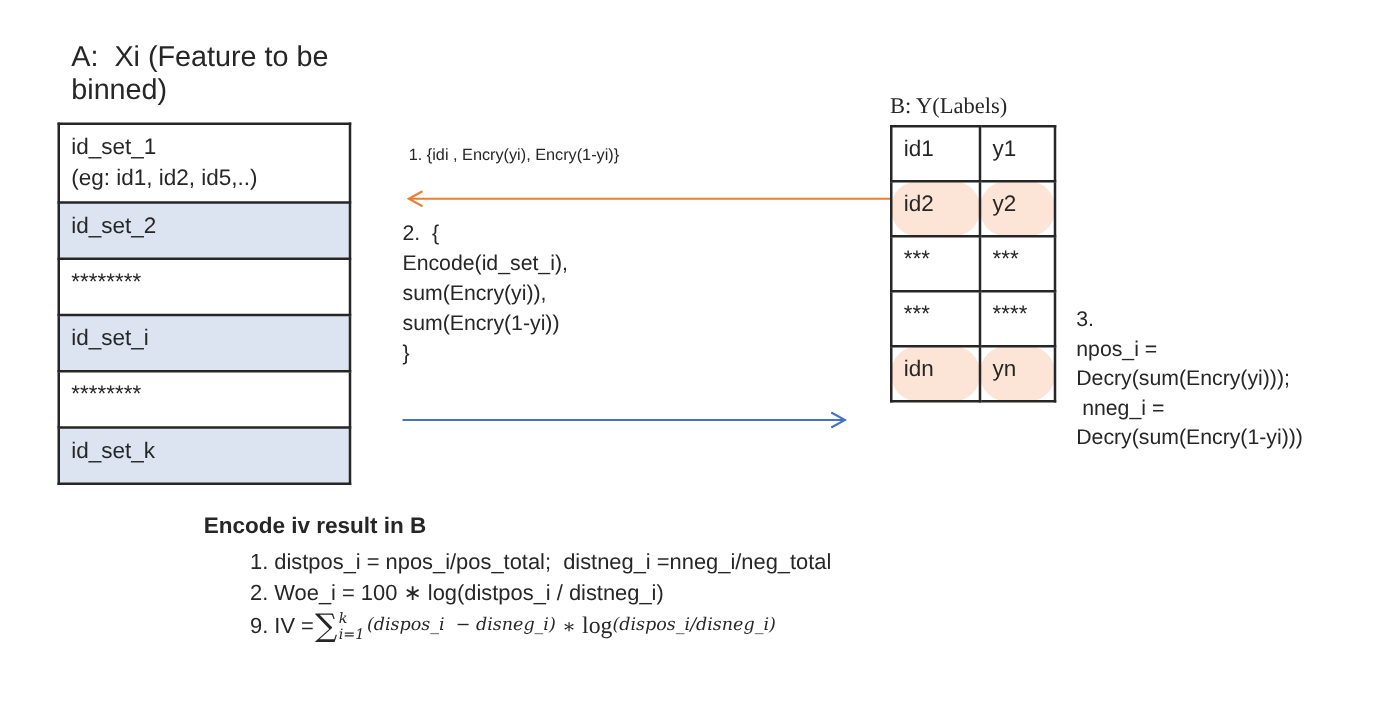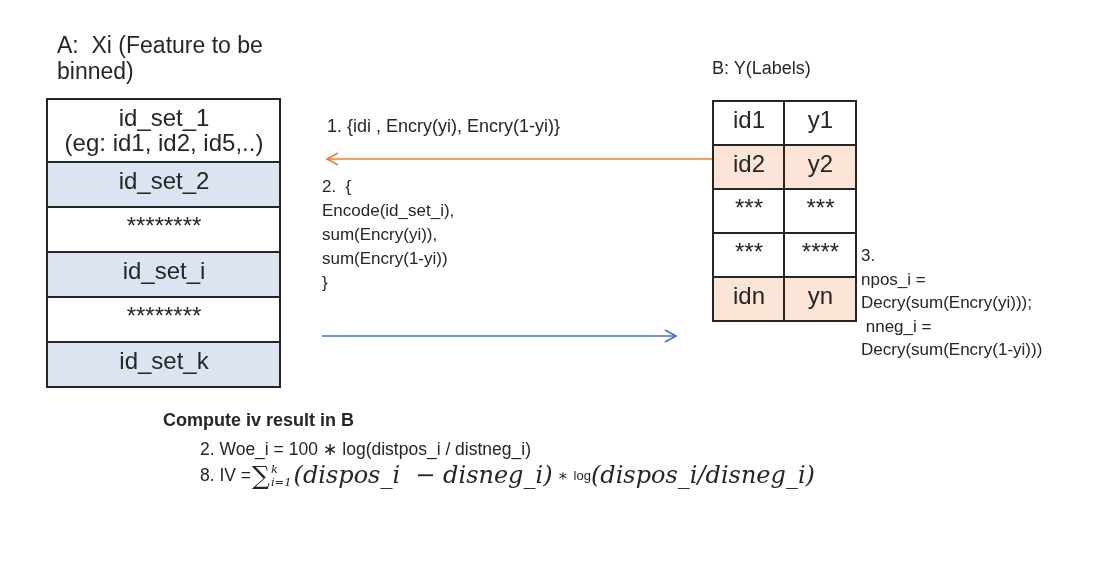--- a/index.html
+++ b/index.html
@@ -13,61 +13,60 @@
   }
   html,body{margin:0;padding:0;background:#fff;}
   .canvas{
     position:relative;width:1103px;height:570px;background:#ffffff;
     font-family:"Liberation Sans",sans-serif;color:var(--text);overflow:hidden;
   }
   .abs{position:absolute;}
   .pre{white-space:pre-wrap;}
 
   .title-a{left:57px;top:32px;width:260px;font-size:23px;line-height:26px;}
-  .title-b{left:712px;top:58px;font-size:18px;}
+  .title-b{left:712px;top:74px;font-size:18px;font-family:Liberation Serif, serif;}
 
   table.tbl{border-collapse:collapse;}
   table.tbl td{
     border:2px solid;box-sizing:border-box;
-    font-size:24px;line-height:25px;vertical-align:top;
+    font-size:18px;line-height:25px;vertical-align:top;
     padding:5px 8px 0 9px;
-    text-align:center;
   }
   .table-a{left:46px;top:98px;width:235px;}
   .table-a td{border-color:var(--blue-border);width:235px;}
   .table-a td.h2{height:63px;}
   .table-a td.h1{height:45px;}
   .table-a td.sa{background:var(--blue-fill);}
 
   .table-b{left:712px;top:100px;}
-  .table-b td{border-color:var(--orange-border);height:44px;vertical-align:middle;padding:0 0 0 10px;}
+  .table-b td{border-color:var(--orange-border);height:44px;vertical-align:middle;padding:0 0 0 10px;border-radius:21px;}
   .table-b td.c1{width:71px;}
-  .table-b td.c2{width:72px;}
+  .table-b td.c2{width:60px;}
   .table-b td.sb{background:var(--orange-fill);}
 
-  .msg1{left:327px;top:116px;font-size:18px;}
+  .msg1{left:327px;top:116px;font-size:13px;}
   .msg2{left:322px;top:175px;font-size:17px;line-height:24px;}
   .msg3{left:861px;top:244px;font-size:17px;line-height:23.5px;}
 
   .arrow1{left:322px;top:151px;}
   .arrow2{left:320px;top:328px;}
   .arrow line,.arrow polyline{fill:none;stroke-width:1.6px;}
   .arrow.orange line,.arrow.orange polyline{stroke:var(--arrow-orange);}
   .arrow.blue line,.arrow.blue polyline{stroke:var(--arrow-blue);}
 
   .compute-heading{left:163px;top:410px;font-size:18px;font-weight:bold;}
   .compute-lines{left:200px;top:437px;}
   .compute-line{font-size:17.5px;line-height:25px;white-space:pre-wrap;}
   .formula3{display:flex;align-items:center;margin-top:1px;}
   .sigma{font-family:"DejaVu Serif",serif;font-size:25px;line-height:1;margin-left:1px;}
   .limits{display:inline-flex;flex-direction:column;font-family:"DejaVu Serif",serif;
           font-style:italic;font-size:11.5px;line-height:1.05;margin:0 2px 0 1px;}
-  .mit{font-family:"DejaVu Serif",serif;font-style:italic;font-size:24px;white-space:pre-wrap;}
+  .mit{font-family:"DejaVu Serif",serif;font-style:italic;font-size:14px;white-space:pre-wrap;}
   .mop{font-family:"DejaVu Serif",serif;font-size:16px;white-space:pre-wrap;}
-  .mrm{font-family:Liberation Sans, sans-serif;font-size:13px;}
+  .mrm{font-family:Liberation Serif, serif;font-size:19px;}
 </style>
 </head>
 <body>
 
 <div class="canvas">
 
   <div class="abs title-a pre">A:  Xi (Feature to be
 binned)</div>
 
   <table class="abs tbl table-a">
@@ -138,22 +137,23 @@
     </tr>
   </tbody>
     </table>
 
   <div class="abs msg3 pre">3.
 npos_i =
 Decry(sum(Encry(yi)));
  nneg_i =
 Decry(sum(Encry(1-yi)))</div>
 
-  <div class="abs compute-heading">Compute iv result in B</div>
+  <div class="abs compute-heading">Encode iv result in B</div>
 
   <div class="abs compute-lines">
+    <div class="compute-line">1. distpos_i = npos_i/pos_total;  distneg_i =nneg_i/neg_total</div>
     <div class="compute-line">2. Woe_i = 100 ∗ log(distpos_i / distneg_i)</div>
     <div class="compute-line formula3">
-      <span>8. IV =</span><span class="sigma">∑</span><span class="limits"><span>k</span><span>i=1</span></span><span class="mit">(dispos_i  − disneg_i)</span><span class="mop"> ∗ </span><span class="mrm">log</span><span class="mit">(dispos_i/disneg_i)</span>
+      <span>9. IV =</span><span class="sigma">∑</span><span class="limits"><span>k</span><span>i=1</span></span><span class="mit">(dispos_i  − disneg_i)</span><span class="mop"> ∗ </span><span class="mrm">log</span><span class="mit">(dispos_i/disneg_i)</span>
     </div>
   </div>
 
 </div>
 
 </body></html>

